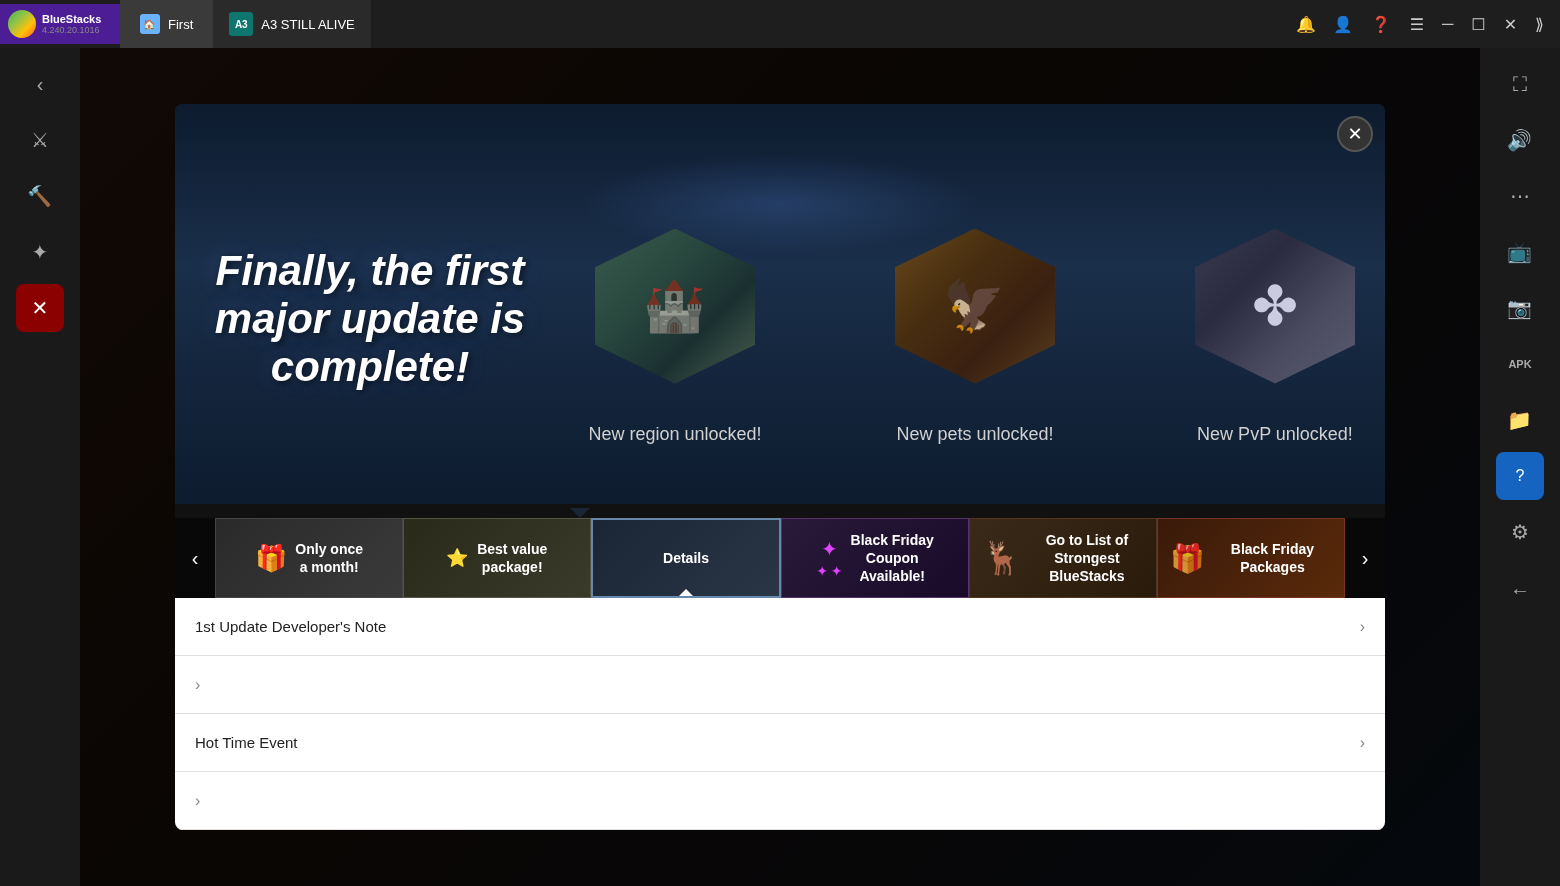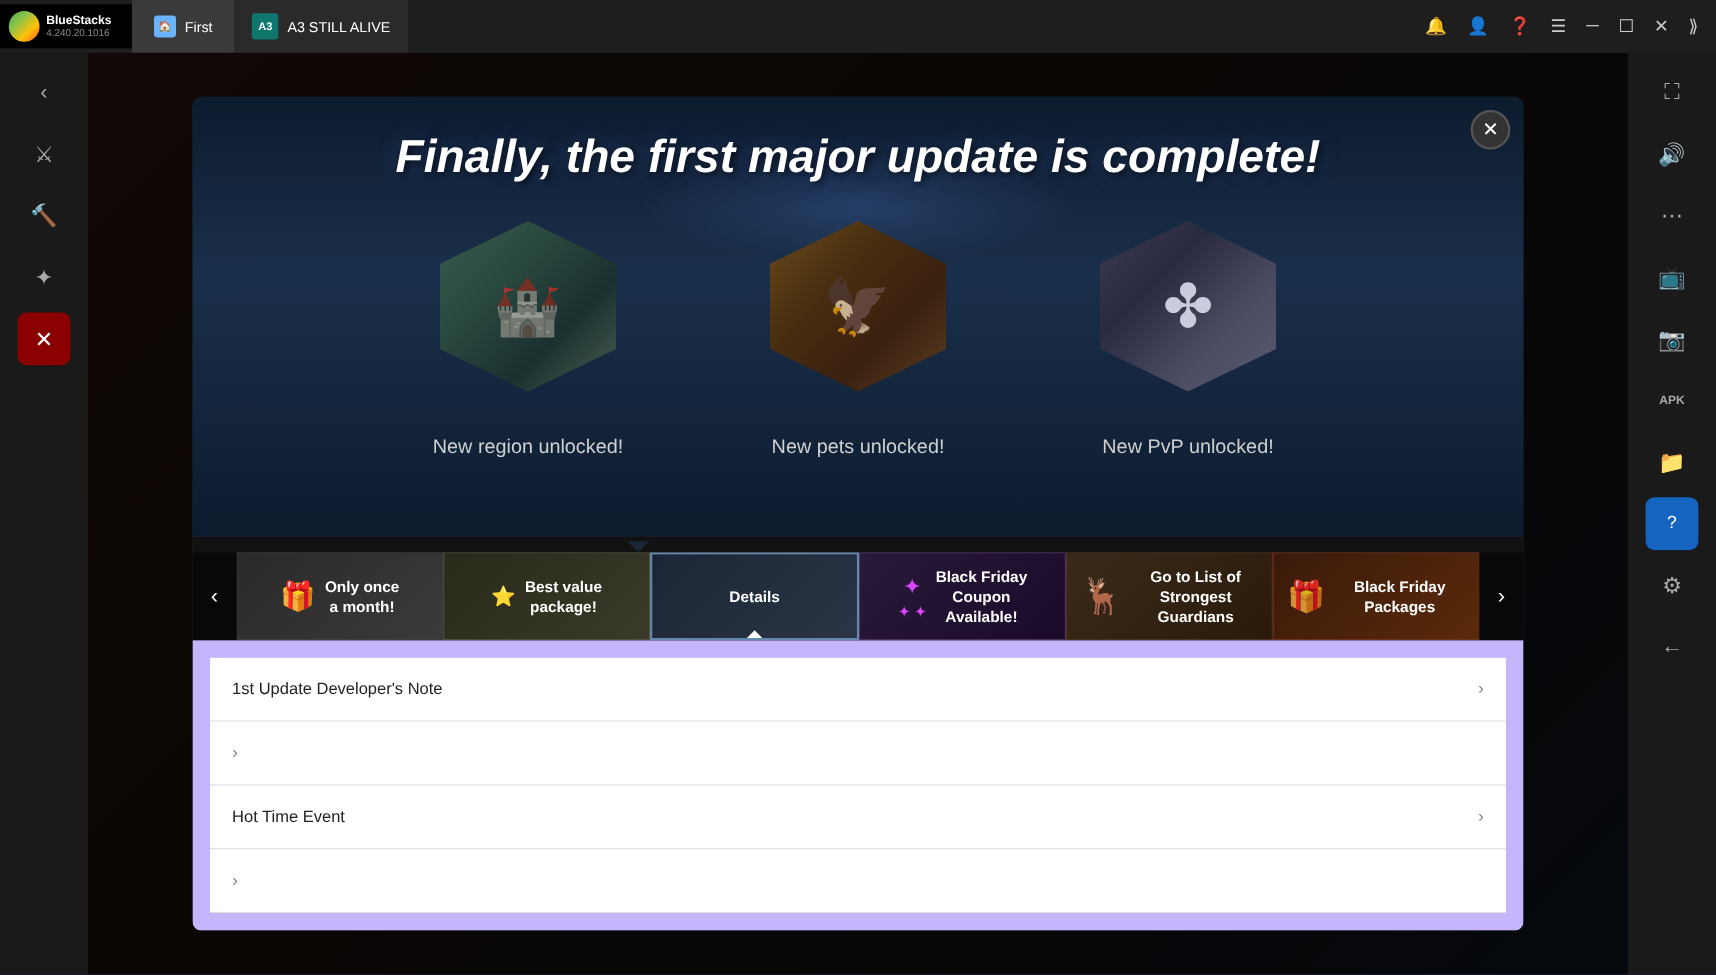--- a/index.html
+++ b/index.html
@@ -18,21 +18,21 @@
       top: 0; left: 0; right: 0;
       height: 48px;
       background: #1e1e1e;
       display: flex;
       align-items: center;
       z-index: 100;
     }
     .topbar-logo {
       width: 120px;
       height: 40px;
-      background: #000000;
+      background: #4c1d95;
       display: flex;
       align-items: center;
       padding: 0 8px;
       gap: 6px;
     }
     .bs-logo-circle {
       width: 28px; height: 28px;
       border-radius: 50%;
       background: linear-gradient(135deg, #4CAF50, #8BC34A, #FFC107, #FF5722);
       flex-shrink: 0;
@@ -159,21 +159,21 @@
       border: 2px solid #555;
     }
 
     
     .hero-banner {
       width: 100%;
       height: 400px;
       background: linear-gradient(180deg, #0d1b2e 0%, #1a2f4a 40%, #0d1b2e 100%);
       position: relative;
       display: flex;
-      flex-direction: column;
+      flex-direction: row;
       align-items: center;
       justify-content: flex-start;
       padding-top: 30px;
       overflow: hidden;
     }
 
     .hero-title {
       color: #fff;
       font-size: 42px;
       font-weight: 900;
@@ -292,22 +292,23 @@
       color: #fff;
       font-size: 14px;
       font-weight: 600;
       text-align: center;
       line-height: 1.3;
       z-index: 2;
     }
 
     
     .content-area {
-      background: #c4b5fd;
-      padding: 16px;
+      background: #6d28d9;
+      padding: 0;
+      border-radius: 25px;
     }
 
     .list-item {
       display: flex;
       align-items: center;
       padding: 0 20px;
       height: 58px;
       border-bottom: 1px solid #e0e0e0;
       background: #fff;
       cursor: pointer;
@@ -479,21 +480,21 @@
               <div style="display:flex;gap:3px;">
                 <span style="color:#dd44ff;font-size:14px;">✦</span>
                 <span style="color:#dd44ff;font-size:14px;">✦</span>
               </div>
             </div>
             <span class="tab-text">Black Friday<br>Coupon<br>Available!</span>
           </div>
 
           <div class="tab-item tab-5">
             <span style="font-size:32px;opacity:0.8;">🦌</span>
-            <span class="tab-text">Go to List of Strongest Guardians</span>
+            <span class="tab-text">Go to List of Strongest BlueStacks</span>
           </div>
 
           <div class="tab-item tab-6">
             <span style="font-size:28px;opacity:0.8;">🎁</span>
             <span class="tab-text">Black Friday Packages</span>
           </div>
         </div>
 
         <div class="tab-nav-btn">›</div>
       </div>

